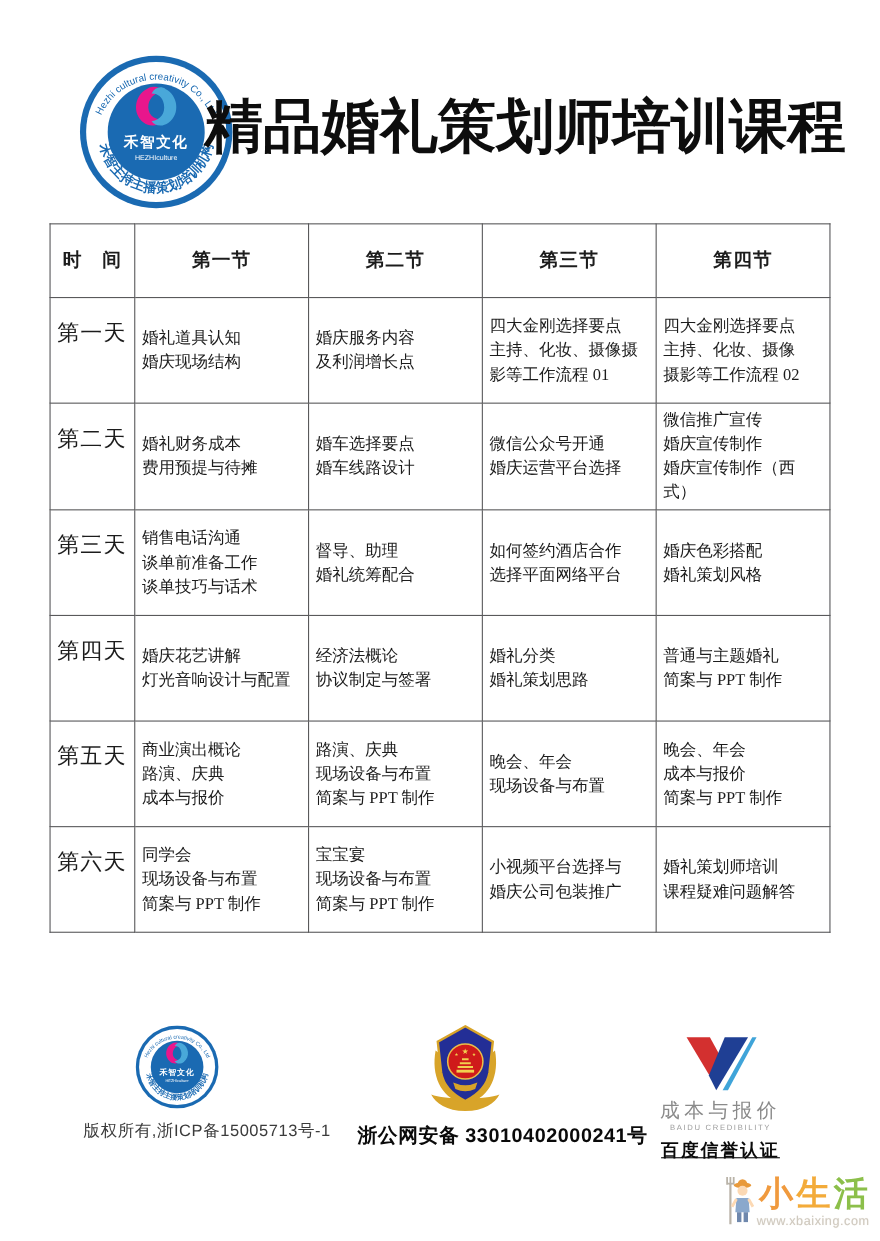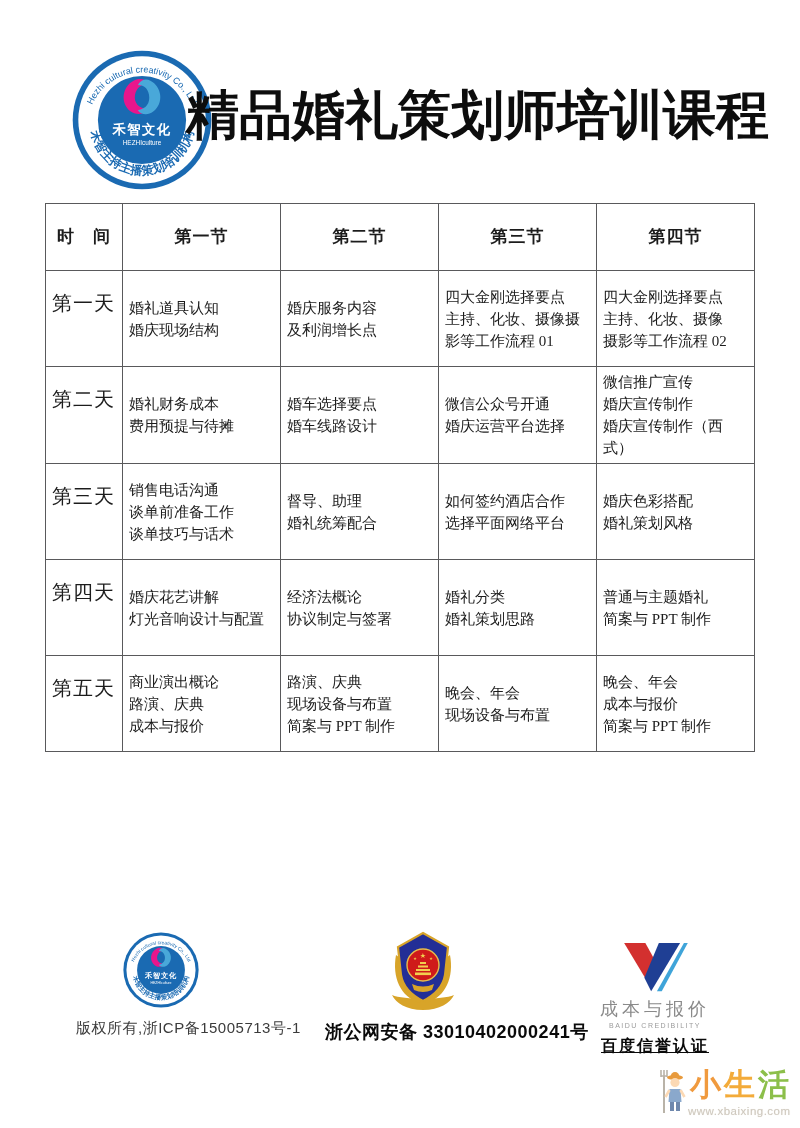--- a/index.html
+++ b/index.html
@@ -210,20 +210,41 @@
           <td>
             <div>晚会、年会</div>
             <div>现场设备与布置</div>
           </td>
           <td>
             <div>晚会、年会</div>
             <div>成本与报价</div>
             <div>简案与 PPT 制作</div>
           </td>
         </tr>
+        <tr>
+          <td class="day-cell">第六天</td>
+          <td>
+            <div>同学会</div>
+            <div>现场设备与布置</div>
+            <div>简案与 PPT 制作</div>
+          </td>
+          <td>
+            <div>宝宝宴</div>
+            <div>现场设备与布置</div>
+            <div>简案与 PPT 制作</div>
+          </td>
+          <td>
+            <div>小视频平台选择与</div>
+            <div>婚庆公司包装推广</div>
+          </td>
+          <td>
+            <div>婚礼策划师培训</div>
+            <div>课程疑难问题解答</div>
+          </td>
+        </tr>
       </tbody>
   </table>
 
   <svg class="logo-sm" viewBox="0 0 100 100">
     <use href="#hezhi-logo"></use>
   </svg>
   <div class="copyright">版权所有,浙ICP备15005713号-1</div>
 
   <svg class="police-badge" viewBox="0 0 70 85">
     <path d="M35,83 C18,83 8,76 4,68 C16,73 54,73 66,68 C62,76 52,83 35,83 Z" fill="#d8a429"></path>

